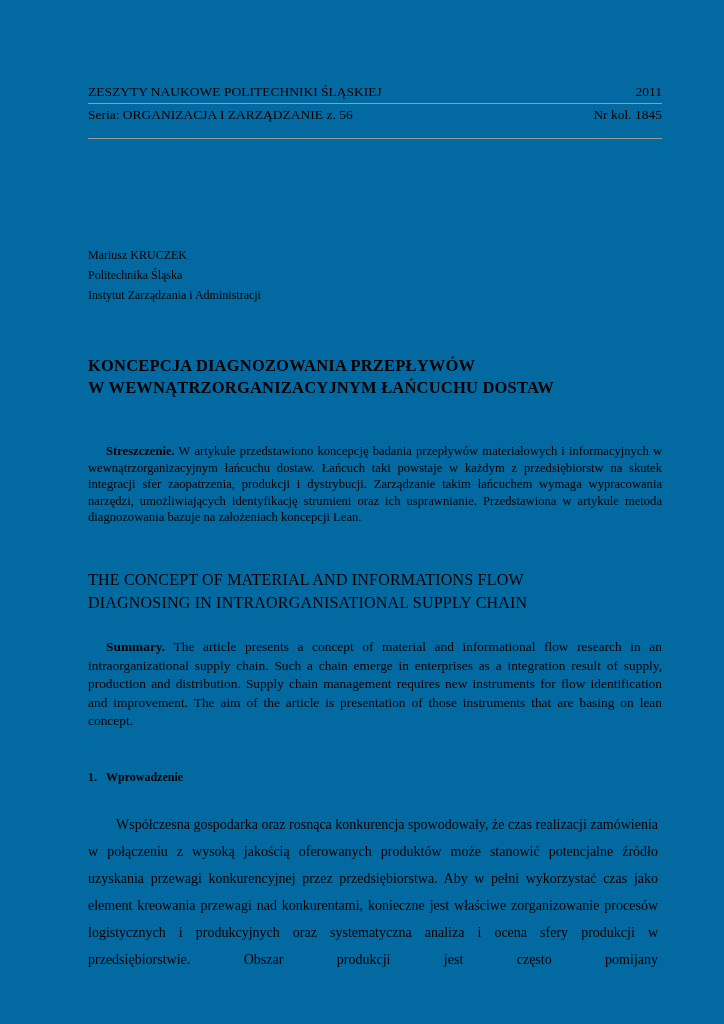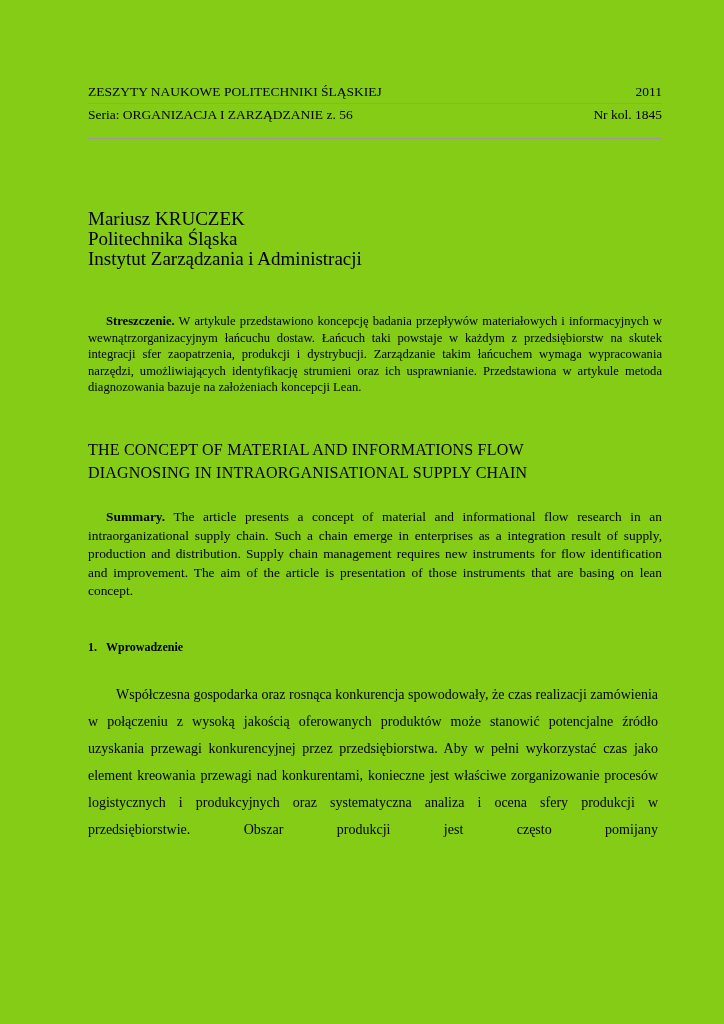--- a/index.html
+++ b/index.html
@@ -10,21 +10,21 @@
     color: #000000;
     font-family: "Liberation Serif", "DejaVu Serif", serif;
     -webkit-font-smoothing: antialiased;
   }
   .page {
     box-sizing: border-box;
     width: 724px;
     height: 1024px;
     padding: 84px 62px 20px 88px;
     overflow: hidden;
-    background: #84cc16;
+    background: #0369a1;
   }
 
   
   .journal-header { font-size: 13.5px; }
   .header-row {
     display: flex;
     justify-content: space-between;
     align-items: baseline;
     line-height: 16px;
   }
@@ -33,22 +33,22 @@
     border-bottom: 1px solid #9a9a9a;
   }
   .header-row.second {
     padding-top: 3px;
     padding-bottom: 15px;
     border-bottom: 1px solid #9a9a9a;
   }
 
   
   .author-block {
-    margin-top: 70px;
-    font-size: 19px;
+    margin-top: 106px;
+    font-size: 12px;
     line-height: 20px;
   }
 
   
   .title-pl {
     margin: 50px 0 0 0;
     font-size: 16.5px;
     font-weight: bold;
     line-height: 22px;
     letter-spacing: 0.2px;
@@ -118,20 +118,24 @@
       <span>Nr kol. 1845</span>
     </div>
   </header>
 
   <section class="author-block">
     <div>Mariusz KRUCZEK</div>
     <div>Politechnika Śląska</div>
     <div>Instytut Zarządzania i Administracji</div>
   </section>
 
+  <h1 class="title-pl">
+    <span class="title-line">KONCEPCJA DIAGNOZOWANIA PRZEPŁYWÓW</span>
+    <span class="title-line">W WEWNĄTRZORGANIZACYJNYM ŁAŃCUCHU DOSTAW</span>
+  </h1>
 
   <p class="abstract">
     <span class="bold">Streszczenie.</span>
     <span>W artykule przedstawiono koncepcję badania przepływów materiałowych i informacyjnych w wewnątrzorganizacyjnym łańcuchu dostaw. Łańcuch taki powstaje w każdym z przedsiębiorstw na skutek integracji sfer zaopatrzenia, produkcji i dystrybucji. Zarządzanie takim łańcuchem wymaga wypracowania narzędzi, umożliwiających identyfikację strumieni oraz ich usprawnianie. Przedstawiona w artykule metoda diagnozowania bazuje na założeniach koncepcji Lean.</span>
   </p>
 
   <h2 class="title-en">
     <span class="title-line">THE CONCEPT OF MATERIAL AND INFORMATIONS FLOW</span>
     <span class="title-line">DIAGNOSING IN INTRAORGANISATIONAL SUPPLY CHAIN</span>
   </h2>

